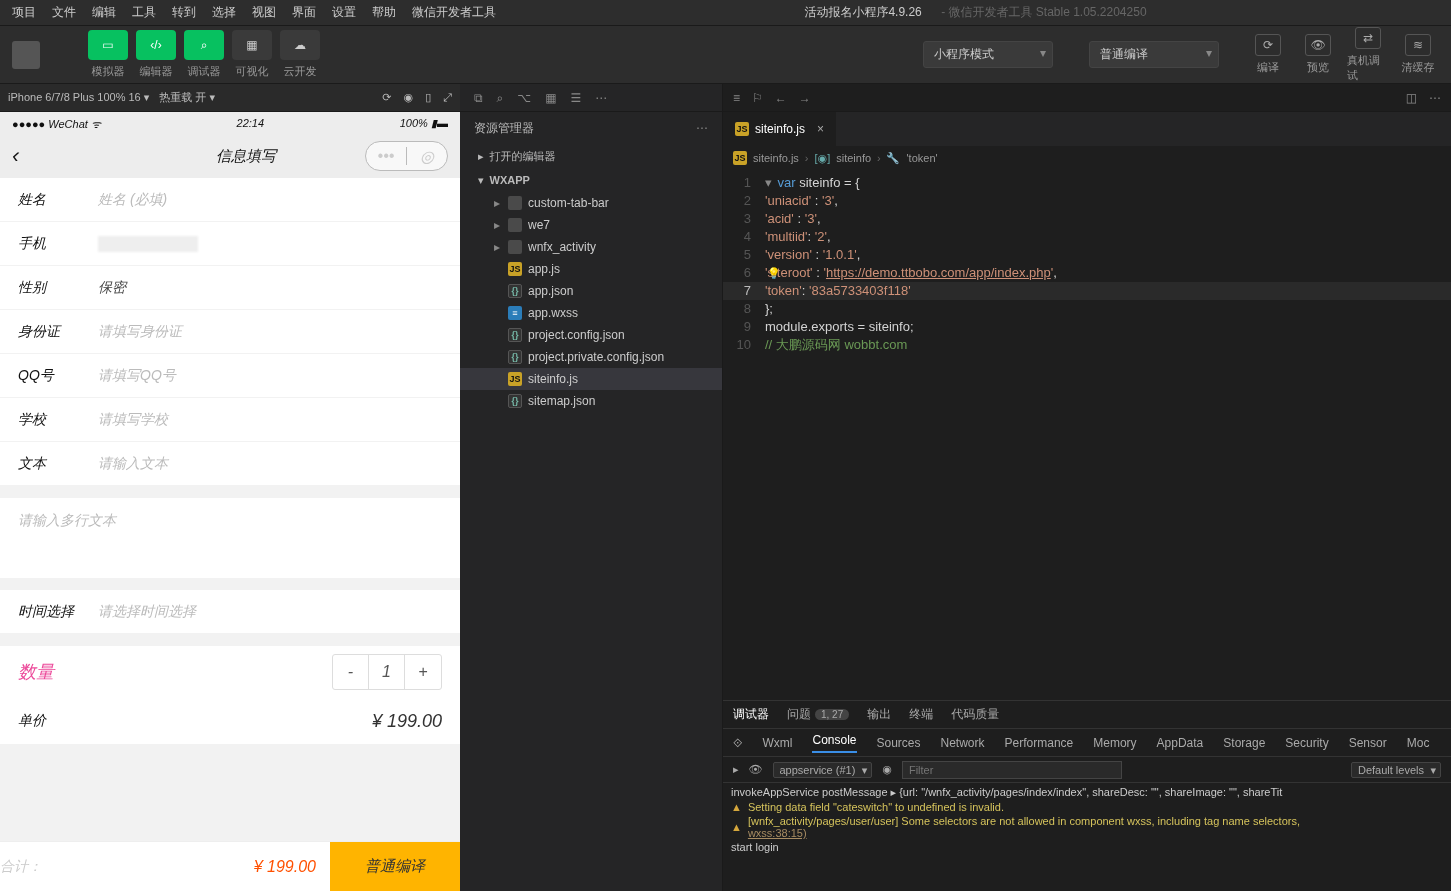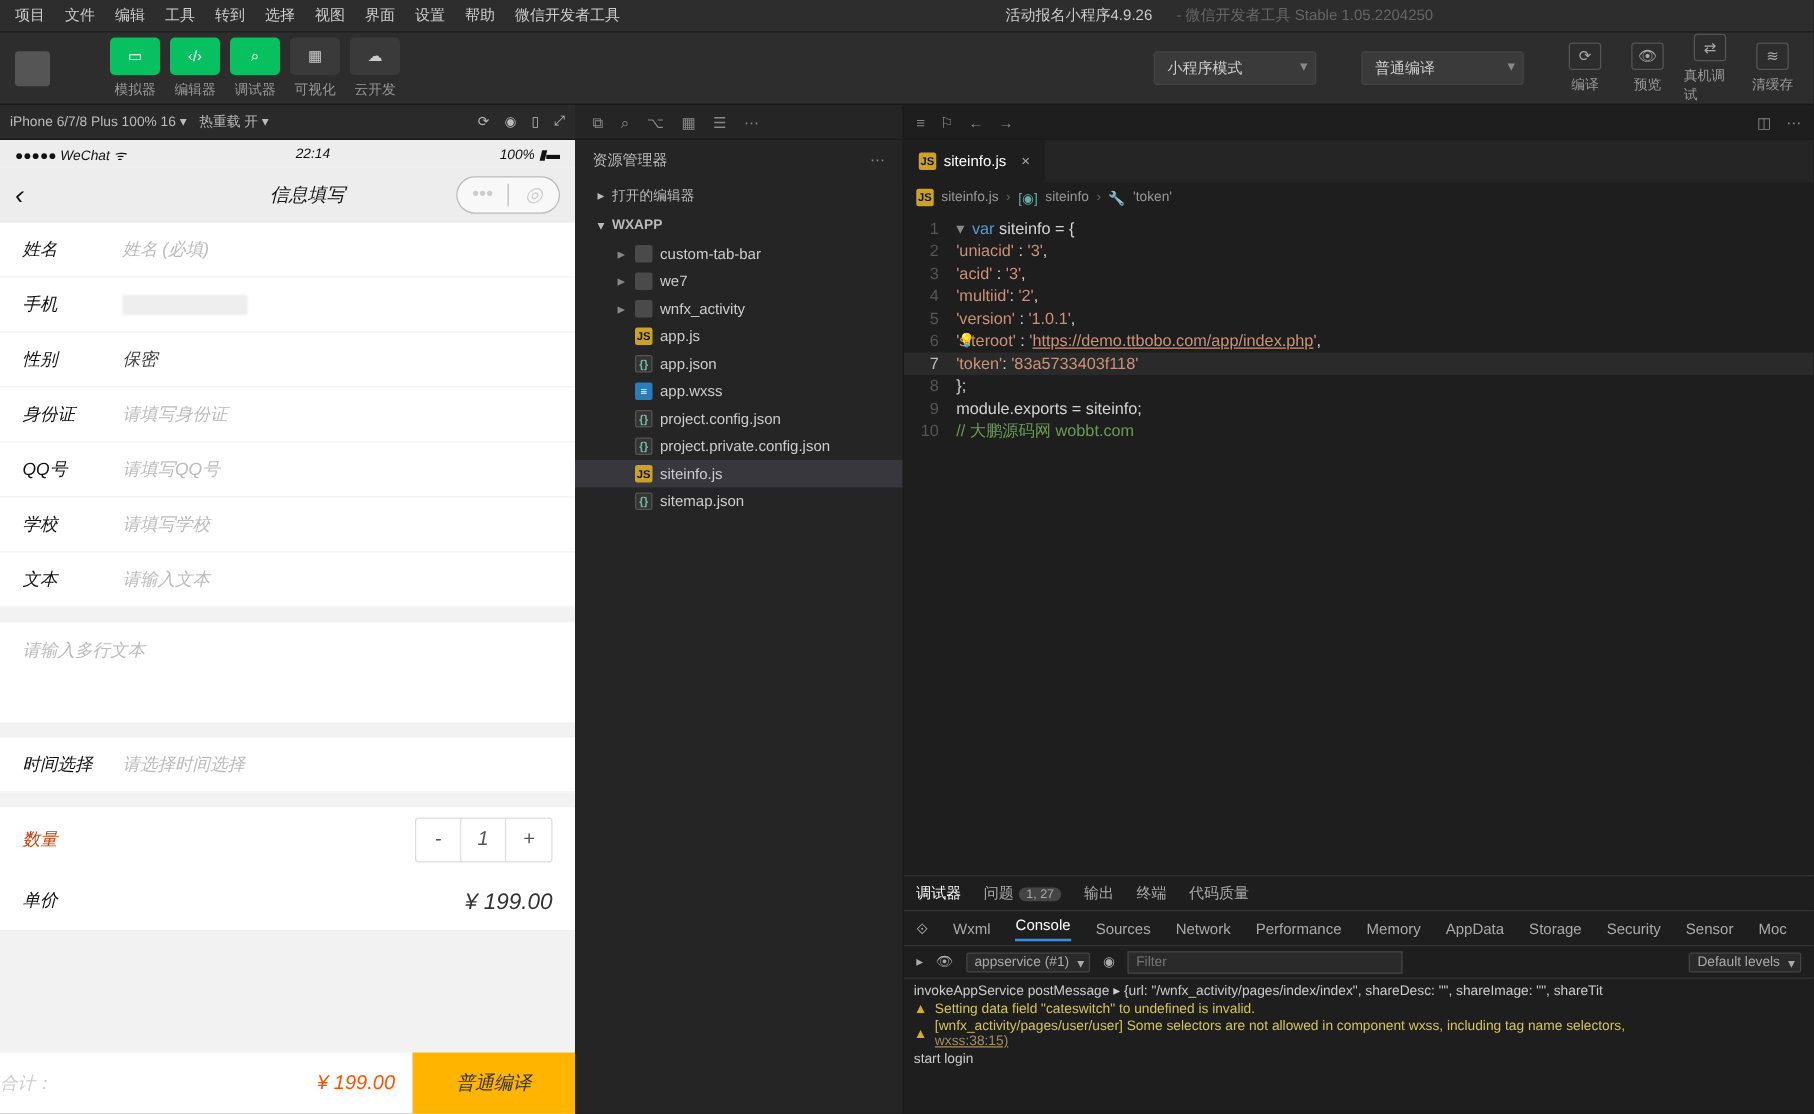--- a/index.html
+++ b/index.html
@@ -221,21 +221,21 @@
           </div>
         <div class="gap-row"></div>
         <div class="textarea-row">请输入多行文本</div>
         <div class="gap-row"></div>
         <div class="row">
             <div class="lbl">时间选择</div>
             <div class="val">请选择时间选择</div>
           </div>
         <div class="gap-row"></div>
         <div class="qty-row">
-            <div class="lbl" style="font-size:14px;color:#c2410c">数量</div>
+            <div class="lbl" style="font-size:18px;color:#ec4899">数量</div>
           <div class="stepper">
             <span>-</span>
             <span>1</span>
             <span>+</span>
           </div>
         </div>
         <div class="price-row">
             <div class="lbl" style="font-size:14px;color:#111">单价</div>
             <div class="p">¥  199.00</div>
           </div>

